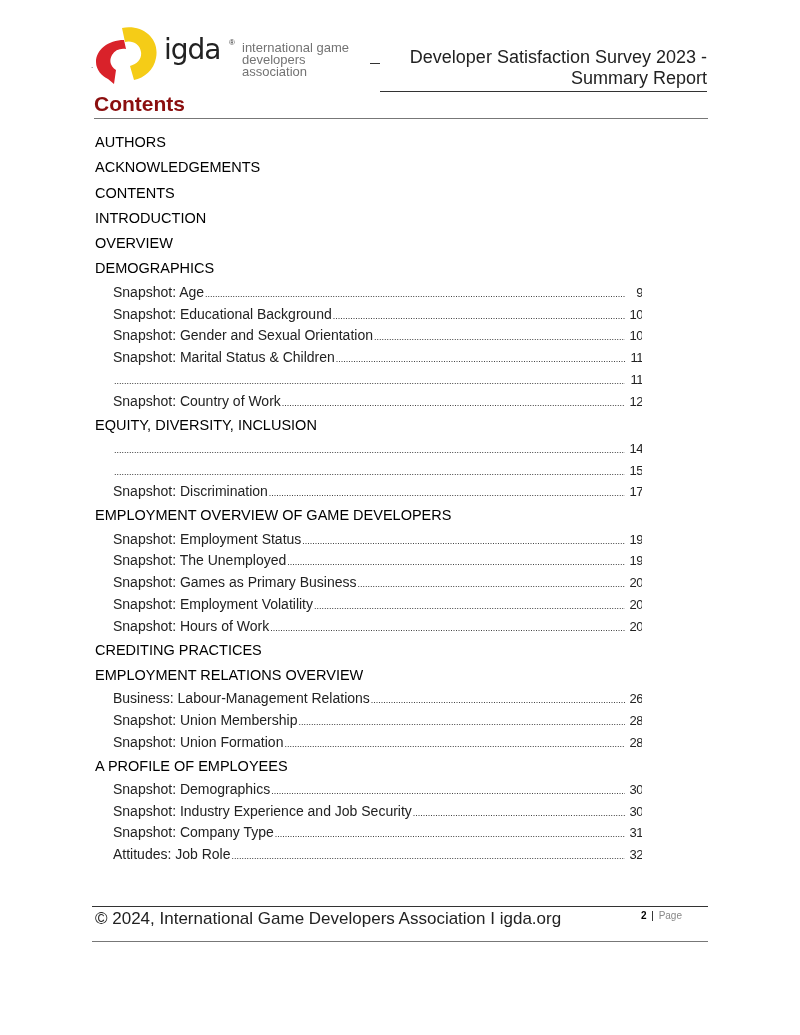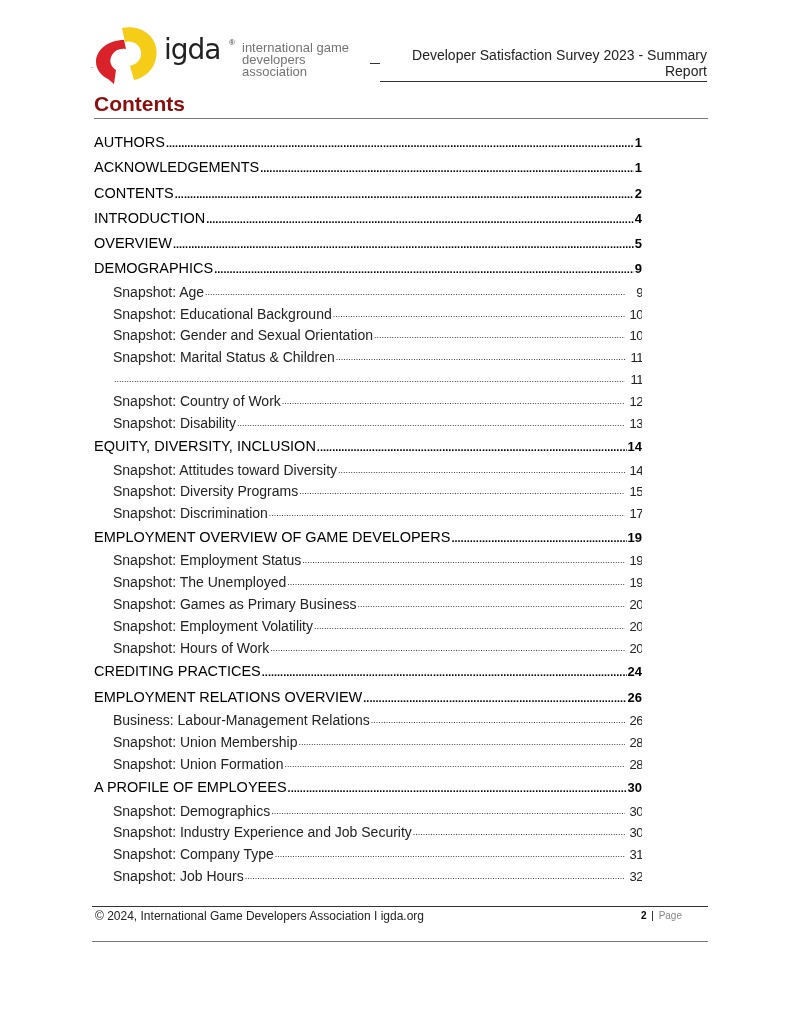--- a/index.html
+++ b/index.html
@@ -10,45 +10,45 @@
   .header { position: absolute; left: 0; top: 0; width: 800px; height: 90px; }
   .logo { position: absolute; left: 94px; top: 26px; width: 280px; height: 58px; }
   .logo-mark { position: absolute; left: 0; top: 0; width: 66px; height: 58px; }
   .logo-word { position: absolute; left: 70px; top: 4px; font-family: "DejaVu Sans", sans-serif;
                font-size: 28px; line-height: 40px; color: #222; letter-spacing: -1px; font-weight: normal; }
   .logo-reg { position: absolute; left: 135px; top: 12px; font-size: 8px; color: #333; }
   .logo-sub { position: absolute; left: 148px; top: 16px; font-size: 13px; line-height: 12px; color: #737373; }
   .header-dot { position: absolute; left: 91px; top: 61px; font-size: 8px; color: #333; }
   .header-rule-left { position: absolute; left: 370px; top: 63px; width: 10px; border-top: 1px solid #333; }
   .header-title { position: absolute; left: 380px; top: 47px; width: 327px; text-align: right;
-                  font-size: 14px; color: #222; padding-bottom: 2px; border-bottom: 1px solid #333; }
+                  font-size: 18px; color: #222; padding-bottom: 2px; border-bottom: 1px solid #333; }
 
   
   .contents-heading { position: absolute; left: 94px; top: 92px; width: 614px;
                       font-size: 21px; font-weight: bold; color: #8b0e0e;
                       padding-bottom: 2px; border-bottom: 1px solid #777; }
 
   
   .toc { position: absolute; left: 94px; top: 130px; width: 548px; }
   .toc-row { display: flex; align-items: baseline; white-space: nowrap; overflow: hidden; }
-  .toc-row.level1 { font-size: 14.5px; height: 25.3px; line-height: 25.3px; }
-  .toc-row.level2 { font-size: 14px; height: 21.8px; line-height: 21.8px; padding-left: 19px; color: #222; align-items: center; }
+  .toc-row.level1 { font-size: 14.5px; height: 25.3px; line-height: 25.3px; flex-direction: column; }
+  .toc-row.level2 { font-size: 14px; height: 21.8px; line-height: 21.8px; padding-left: 19px; color: #222; }
   .toc-label { flex: 0 0 auto; }
   .toc-dots { flex: 1 1 auto; overflow: hidden; margin: 0 1px; }
   .toc-dots::before { content: "......................................................................................................................................................................................................................................"; letter-spacing: 0px; }
   .level1 .toc-dots { font-weight: bold; font-size: 11px; }
   .level2 .toc-dots { font-size: 9px; }
   .toc-page { flex: 0 0 auto; text-align: right; }
   .level1 .toc-page { font-weight: bold; font-size: 13px; }
   .level2 .toc-page { font-size: 13px; letter-spacing: -0.5px; width: 17px; margin-right: -1px; }
 
   
   .footer { position: absolute; left: 92px; top: 906px; width: 616px; height: 34px;
             border-top: 1px solid #333; border-bottom: 1px solid #777; }
-  .footer-copy { position: absolute; left: 3px; top: 2px; font-size: 12px; color: #222; }
+  .footer-copy { position: absolute; left: 3px; top: 2px; font-size: 17px; color: #222; }
   .footer-page { position: absolute; right: 26px; top: 3px; font-size: 10px; }
   .footer-page-num { font-weight: bold; color: #000; }
   .footer-sep { color: #000; margin: 0 2px; }
   .footer-page-word { color: #888; }
 </style>
 </head>
 <body>
 
 <div class="header">
   <div class="logo">
@@ -125,37 +125,30 @@
     </div>
     <div class="toc-row level2">
       <span class="toc-dots"></span>
       <span class="toc-page">11</span>
     </div>
     <div class="toc-row level2">
       <span class="toc-label">Snapshot: Country of Work</span>
       <span class="toc-dots"></span>
       <span class="toc-page">12</span>
     </div>
-    <div class="toc-row level2">
-      <span class="toc-label">Snapshot: Disability</span>
-      <span class="toc-dots"></span>
-      <span class="toc-page">13</span>
-    </div>
     <div class="toc-row level1">
       <span class="toc-label">EQUITY, DIVERSITY, INCLUSION</span>
       <span class="toc-dots"></span>
       <span class="toc-page">14</span>
     </div>
     <div class="toc-row level2">
-      <span class="toc-label">Snapshot: Attitudes toward Diversity</span>
       <span class="toc-dots"></span>
       <span class="toc-page">14</span>
     </div>
     <div class="toc-row level2">
-      <span class="toc-label">Snapshot: Diversity Programs</span>
       <span class="toc-dots"></span>
       <span class="toc-page">15</span>
     </div>
     <div class="toc-row level2">
       <span class="toc-label">Snapshot: Discrimination</span>
       <span class="toc-dots"></span>
       <span class="toc-page">17</span>
     </div>
     <div class="toc-row level1">
       <span class="toc-label">EMPLOYMENT OVERVIEW OF GAME DEVELOPERS</span>
@@ -226,21 +219,21 @@
       <span class="toc-label">Snapshot: Industry Experience and Job Security</span>
       <span class="toc-dots"></span>
       <span class="toc-page">30</span>
     </div>
     <div class="toc-row level2">
       <span class="toc-label">Snapshot: Company Type</span>
       <span class="toc-dots"></span>
       <span class="toc-page">31</span>
     </div>
     <div class="toc-row level2">
-      <span class="toc-label">Snapshot: Job Hours</span>
+      <span class="toc-label">Attitudes: Job Role</span>
       <span class="toc-dots"></span>
       <span class="toc-page">32</span>
     </div>
   </div>
 
 <div class="footer">
   <span class="footer-copy">© 2024, International Game Developers Association I igda.org</span>
   <span class="footer-page">
     <span class="footer-page-num">2</span>
     <span class="footer-sep">|</span>

